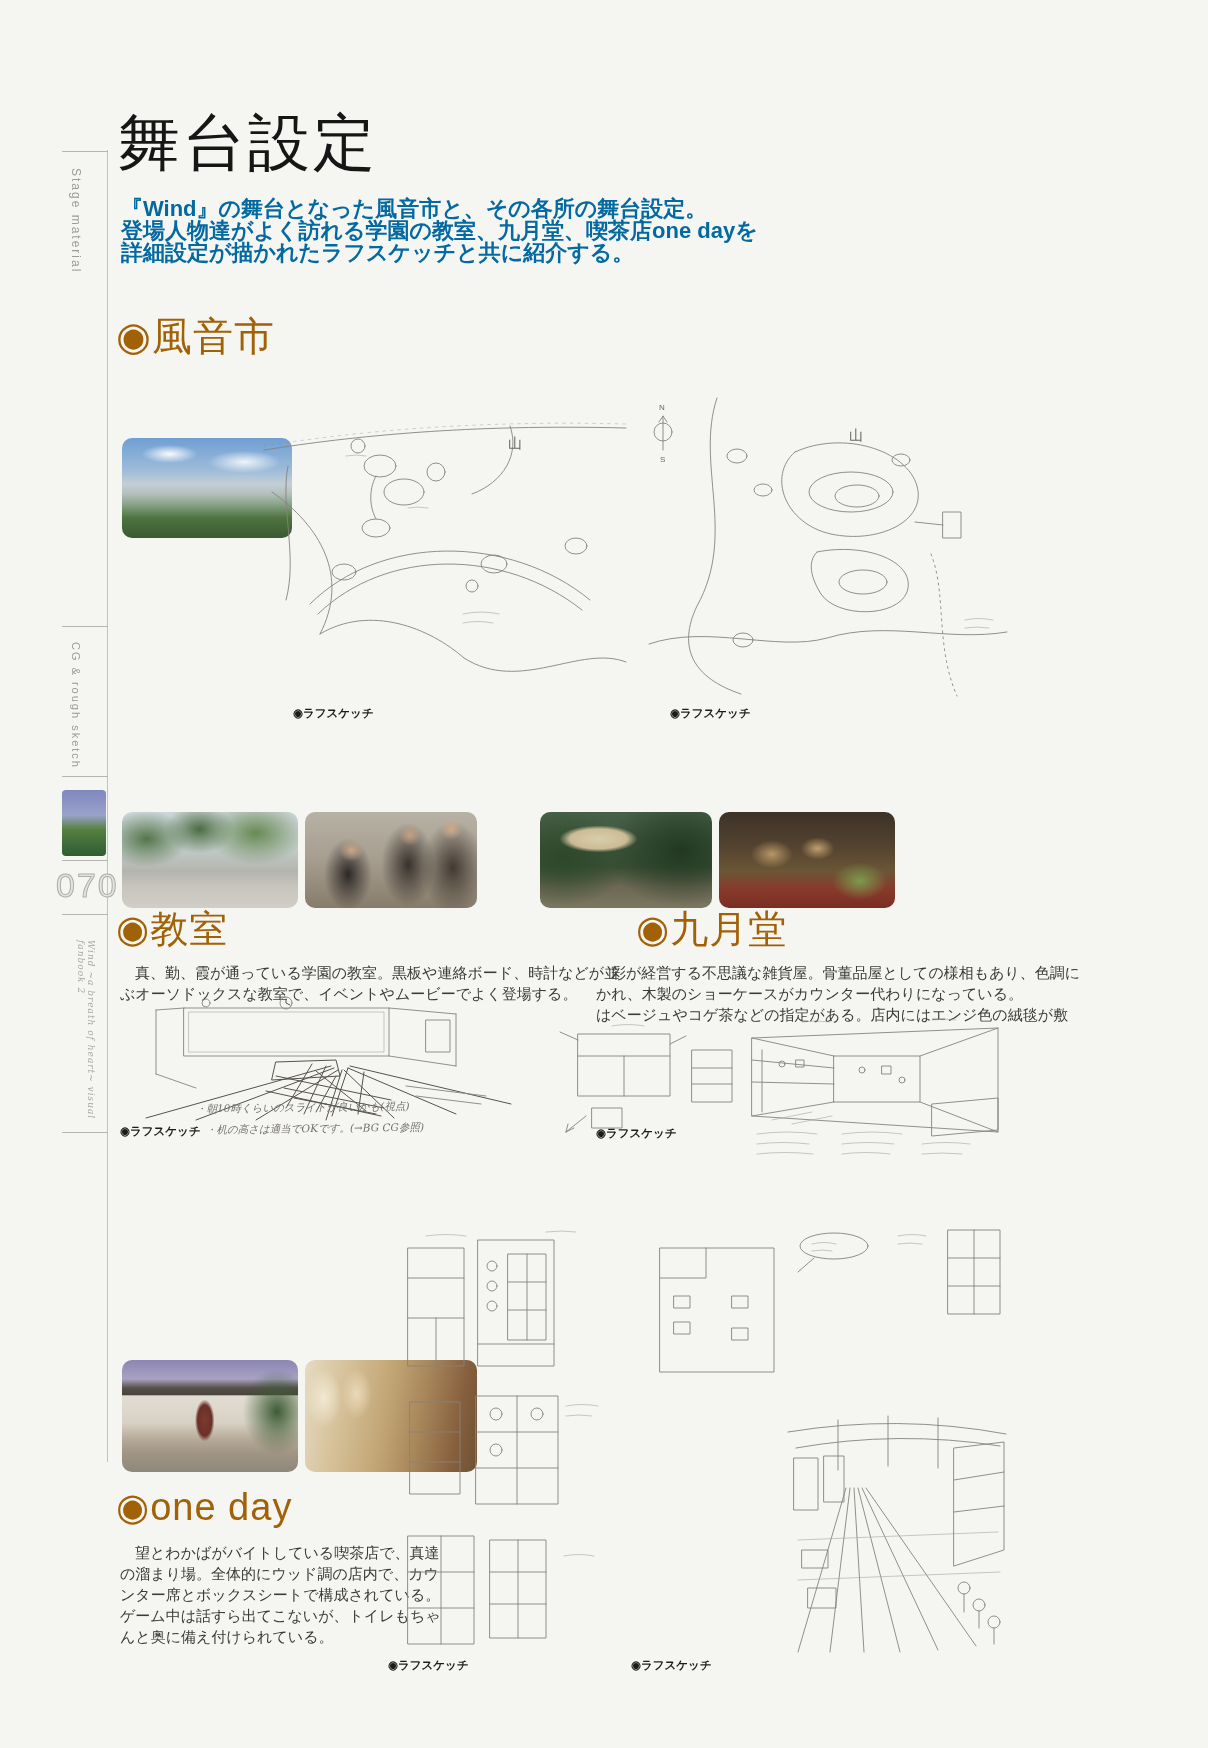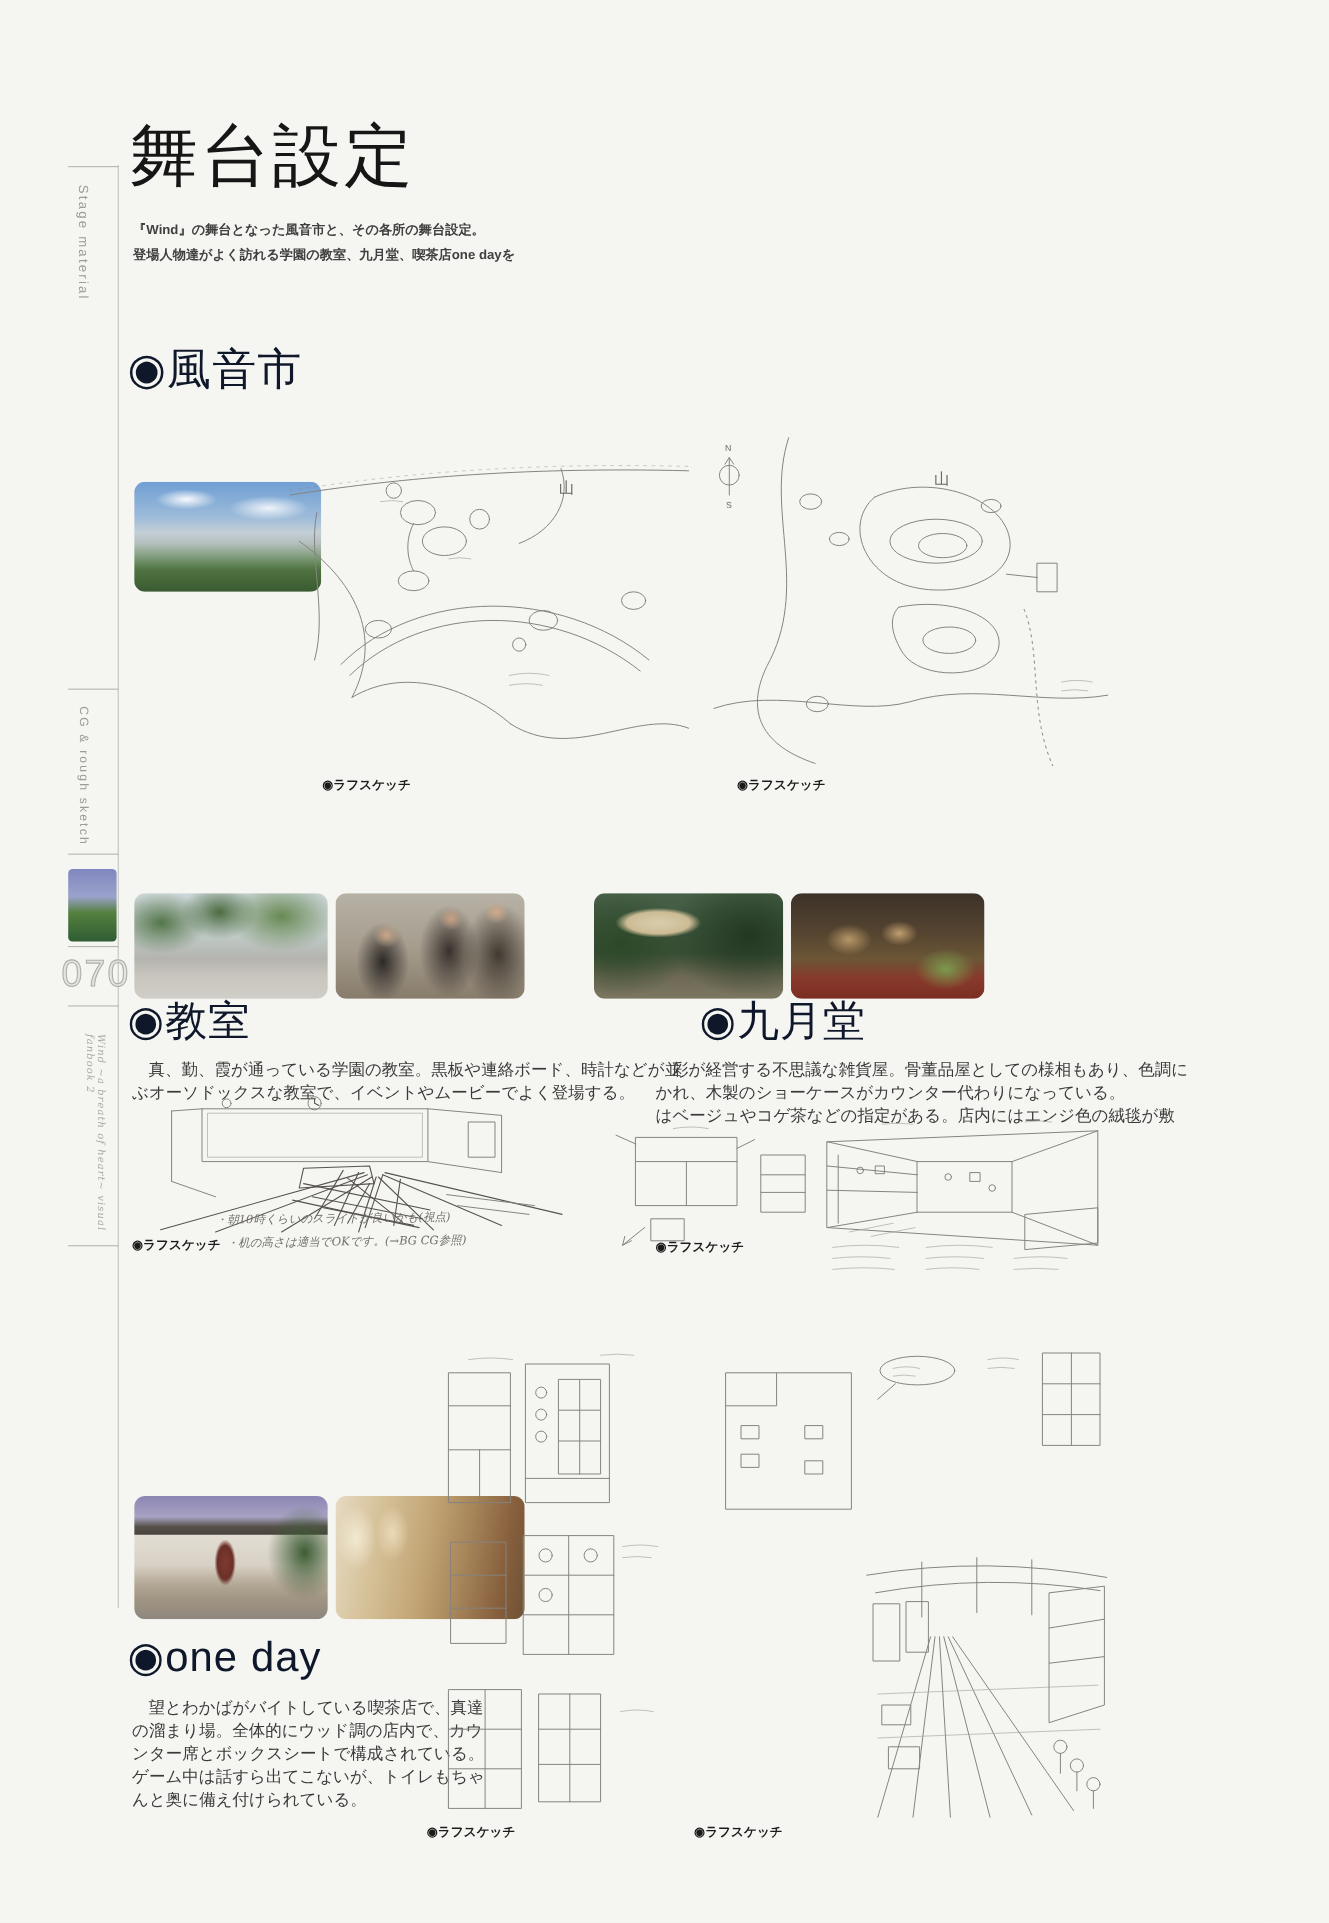--- a/index.html
+++ b/index.html
@@ -26,22 +26,22 @@
     writing-mode:vertical-rl; text-orientation:mixed;
     font-family:"DejaVu Serif", serif; font-style:italic;
     font-size:9px; color:#a8a8a4; letter-spacing:1px; height:190px;
   }
   .sb-thumb{
     width:44px; height:66px; border-radius:4px;
     background:linear-gradient(180deg,#7f87bf 0%,#9aa2cb 38%,#55803f 60%,#2f5c33 100%);
   }
   
   #title{font-size:62px; line-height:1; color:#161616; letter-spacing:3px;text-align:center;}
-  .intro{font-size:12px; font-weight:700; color:#404040; line-height:22px;}
-  .h2{font-size:38px; color:#0f172a; letter-spacing:1px; line-height:1;}
+  .intro{font-size:22px; font-weight:700; color:#0369a1; line-height:22px;}
+  .h2{font-size:38px; color:#a16207; letter-spacing:1px; line-height:1;}
   .h2.big{font-size:40px;}
   .body-txt{font-size:15px; color:#3a3a3a; line-height:21px;}
   .caption{font-size:11.5px; font-weight:700; color:#1b1b1b;}
   .hand{
     font-family:"DejaVu Serif", serif; font-style:italic;
     font-size:10.5px; color:#72706c; transform:rotate(-0.7deg);
     white-space:nowrap;
   }
   
   .ph{border-radius:10px;}
@@ -121,20 +121,21 @@
   <div class="abs v-text" style="left:69px; top:168px;">Stage material</div>
   <div class="abs v-text" style="left:70px; top:642px; font-size:11px;">CG &amp; rough sketch</div>
   <div class="abs sb-thumb" style="left:62px; top:790px;"></div>
   <div class="abs" id="page-num" style="left:56px; top:866px;">070</div>
   <div class="abs" id="book-title" style="left:76px; top:940px;">Wind ~a breath of heart~ visual fanbook 2</div>
 
   <div class="abs" id="title" style="left:118px; top:112px;">舞台設定</div>
   <div class="abs intro" style="left:121px; top:198px;">
     <div>『Wind』の舞台となった風音市と、その各所の舞台設定。</div>
     <div>登場人物達がよく訪れる学園の教室、九月堂、喫茶店one dayを</div>
+    <div>詳細設定が描かれたラフスケッチと共に紹介する。</div>
   </div>
 
   <div class="abs h2 big" style="left:116px; top:316px;">◉風音市</div>
 
   <div class="abs ph ph-city" style="left:122px; top:438px; width:170px; height:100px;"></div>
 
   <div class="abs sk" style="left:258px; top:396px; width:375px; height:310px;">
     <svg viewBox="0 0 375 310">
       <path d="M6,54 C95,40 210,28 368,32"></path>
       <path d="M6,50 C95,36 210,24 368,28" stroke-dasharray="2.5,5" stroke-width="4" opacity="0.4"></path>

